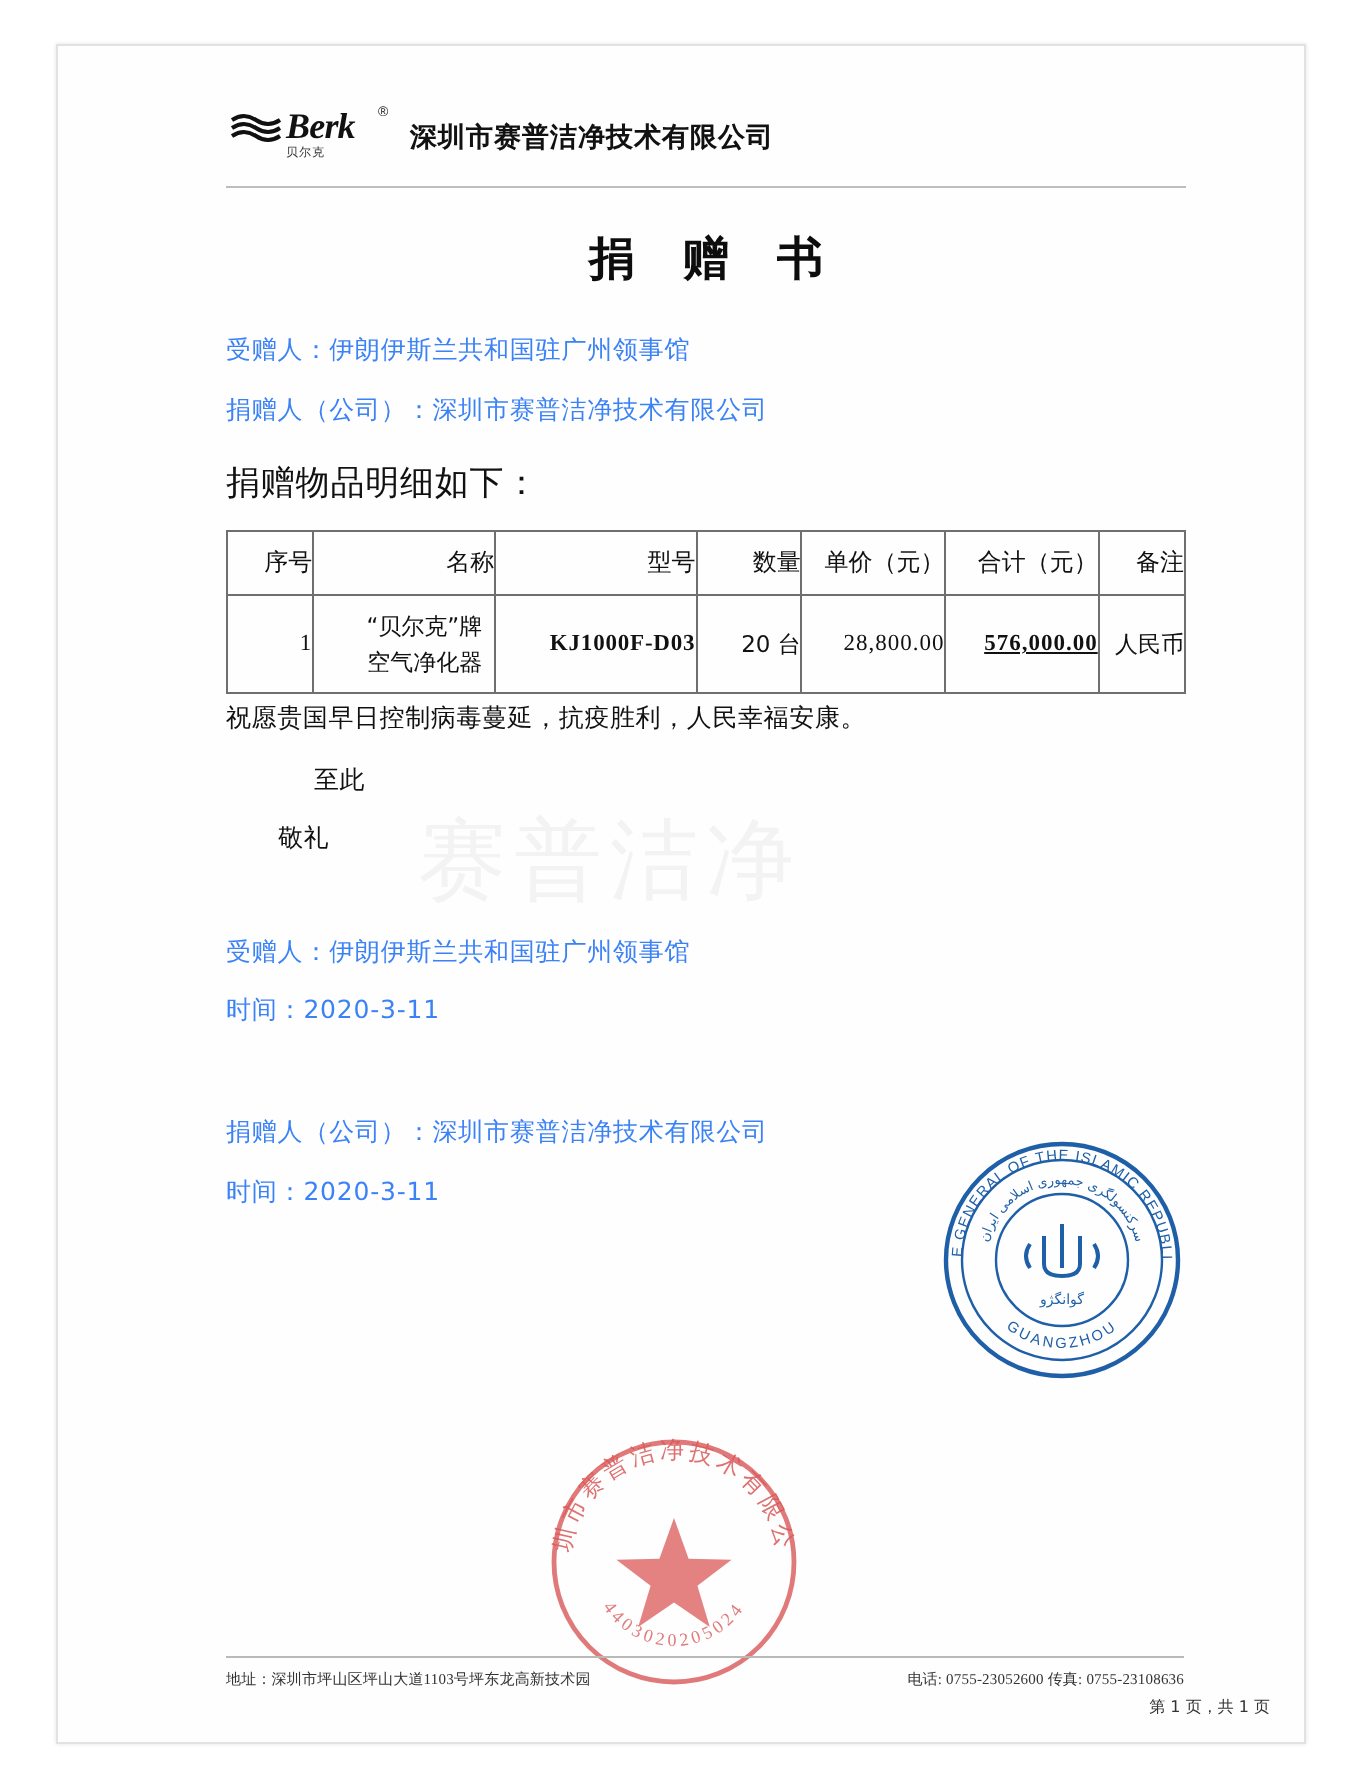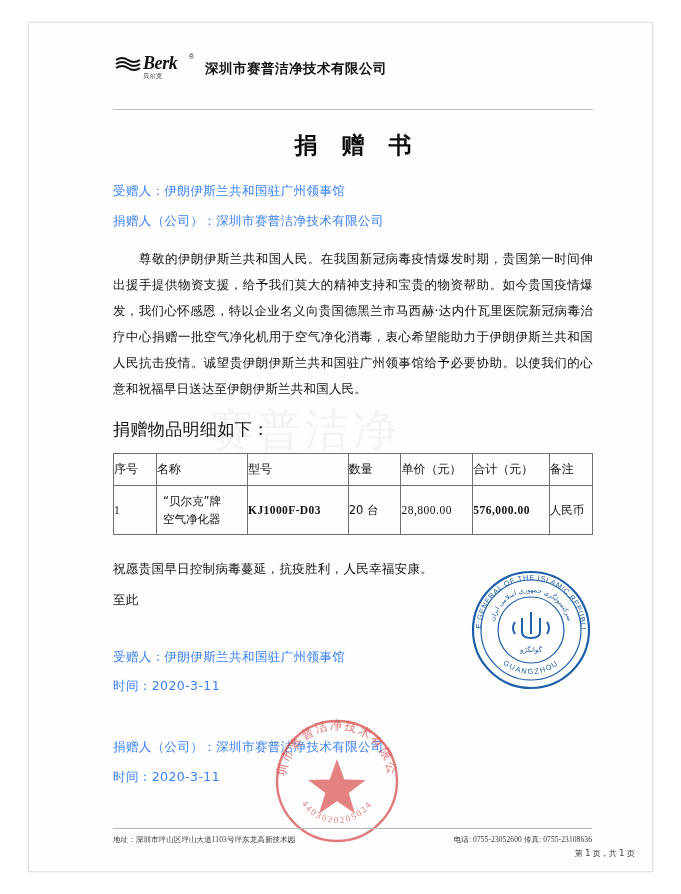--- a/index.html
+++ b/index.html
@@ -37,21 +37,21 @@
     left: 84px;
     top: 28px;
     width: 480px;
   }
 
   
   .hdr {
     display: flex;
     align-items: center;
     border-bottom: 1px solid #bdbdbd;
-    padding-bottom: 22px;
+    padding-bottom: 6px;
     margin-bottom: 18px;
   }
   .logo-box {
     width: 88px;
     height: 36px;
     position: relative;
     flex: 0 0 auto;
   }
   .logo-wave {
     position: absolute;
@@ -138,21 +138,21 @@
   table.goods {
     width: 100%;
     border-collapse: collapse;
     font-family: "DejaVu Sans", sans-serif;
     font-size: 11.5px;
     color: #111;
     margin-bottom: 4px;
   }
   table.goods th, table.goods td {
     border: 1px solid #6f6f6f;
-    text-align: left;
+    text-align: right;
     vertical-align: middle;
     padding: 0;
   }
   table.goods th {
     height: 31px;
     font-weight: normal;
     font-size: 12px;
   }
   table.goods td {
     height: 48px;
@@ -171,30 +171,31 @@
     font-family: "Liberation Serif", serif;
     font-size: 13px;
     font-weight: bold;
     letter-spacing: 0.4px;
   }
   .total-cell {
     font-family: "Liberation Serif", serif;
     font-size: 13px;
     font-weight: bold;
     letter-spacing: 0.5px;
+    text-decoration: underline;
   }
 
   .after-table {
     font-family: "DejaVu Sans", sans-serif;
     font-size: 12.5px;
     color: #111;
-    margin-top: 26px;
+    margin-top: 4px;
     letter-spacing: 0.3px;
   }
-  .closing-1 { margin-top: 14px; }
+  .closing-1 { margin-top: 14px; margin-left: 44px; }
   .closing-2 { margin-top: 12px; margin-left: 26px; }
 
   .sign-block { margin-top: 40px; }
   .sign-block .field-line { margin-bottom: 12px; }
   .sign-block-2 { margin-top: 44px; }
   .indent-time { margin-left: 0; }
 
   
   .footer-rule {
     position: absolute;
@@ -288,21 +289,20 @@
 
       <div class="doc-title">捐 赠 书</div>
 
       <div class="field-line">
         <span class="field-label">受赠人：</span><span class="field-value">伊朗伊斯兰共和国驻广州领事馆</span>
       </div>
       <div class="field-line">
         <span class="field-label">捐赠人（公司）：</span><span class="field-value">深圳市赛普洁净技术有限公司</span>
       </div>
 
-      <div class="body-para">尊敬的伊朗伊斯兰共和国人民。在我国新冠病毒疫情爆发时期，贵国第一时间伸出援手提供物资支援，给予我们莫大的精神支持和宝贵的物资帮助。如今贵国疫情爆发，我们心怀感恩，特以企业名义向贵国德黑兰市马西赫·达内什瓦里医院新冠病毒治疗中心捐赠一批空气净化机用于空气净化消毒，衷心希望能助力于伊朗伊斯兰共和国人民抗击疫情。诚望贵伊朗伊斯兰共和国驻广州领事馆给予必要协助。以使我们的心意和祝福早日送达至伊朗伊斯兰共和国人民。</div>
 
       <div class="lead-line">捐赠物品明细如下：</div>
 
       <table class="goods">
         <thead>
           <tr>
             <th style="width:9%">序号</th>
             <th style="width:19%">名称</th>
             <th style="width:21%">型号</th>
             <th style="width:11%">数量</th>
@@ -324,20 +324,21 @@
             <td>20 台</td>
             <td class="num-cell">28,800.00</td>
             <td class="total-cell">576,000.00</td>
             <td>人民币</td>
           </tr>
         </tbody>
       </table>
 
       <div class="after-table">祝愿贵国早日控制病毒蔓延，抗疫胜利，人民幸福安康。</div>
       <div class="after-table closing-1">至此</div>
+      <div class="after-table closing-2">敬礼</div>
 
       <div class="sign-block">
         <div class="field-line">
           <span>受赠人：</span><span>伊朗伊斯兰共和国驻广州领事馆</span>
         </div>
         <div class="field-line indent-time">
           <span>时间：</span><span>2020-3-11</span>
         </div>
       </div>
 

